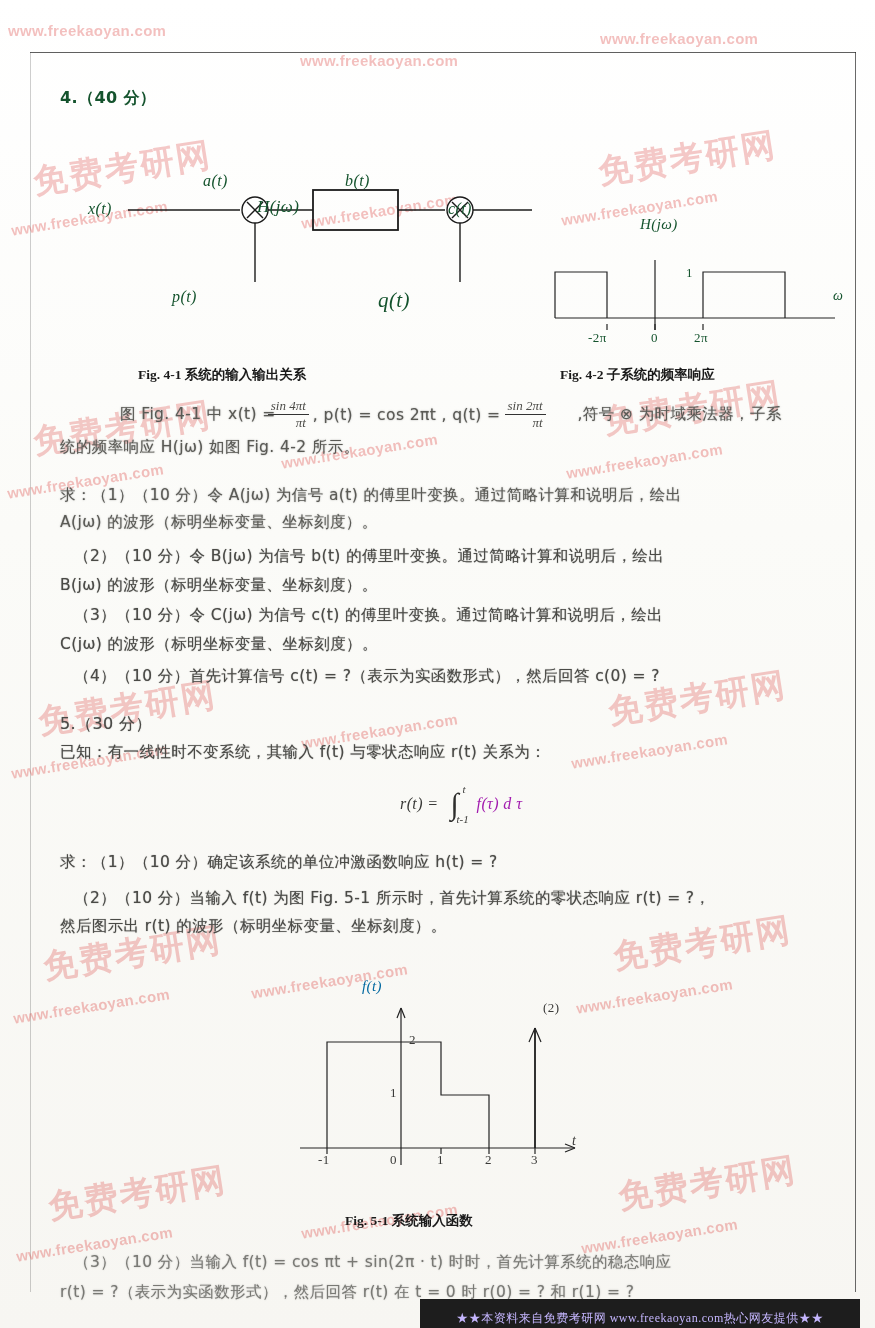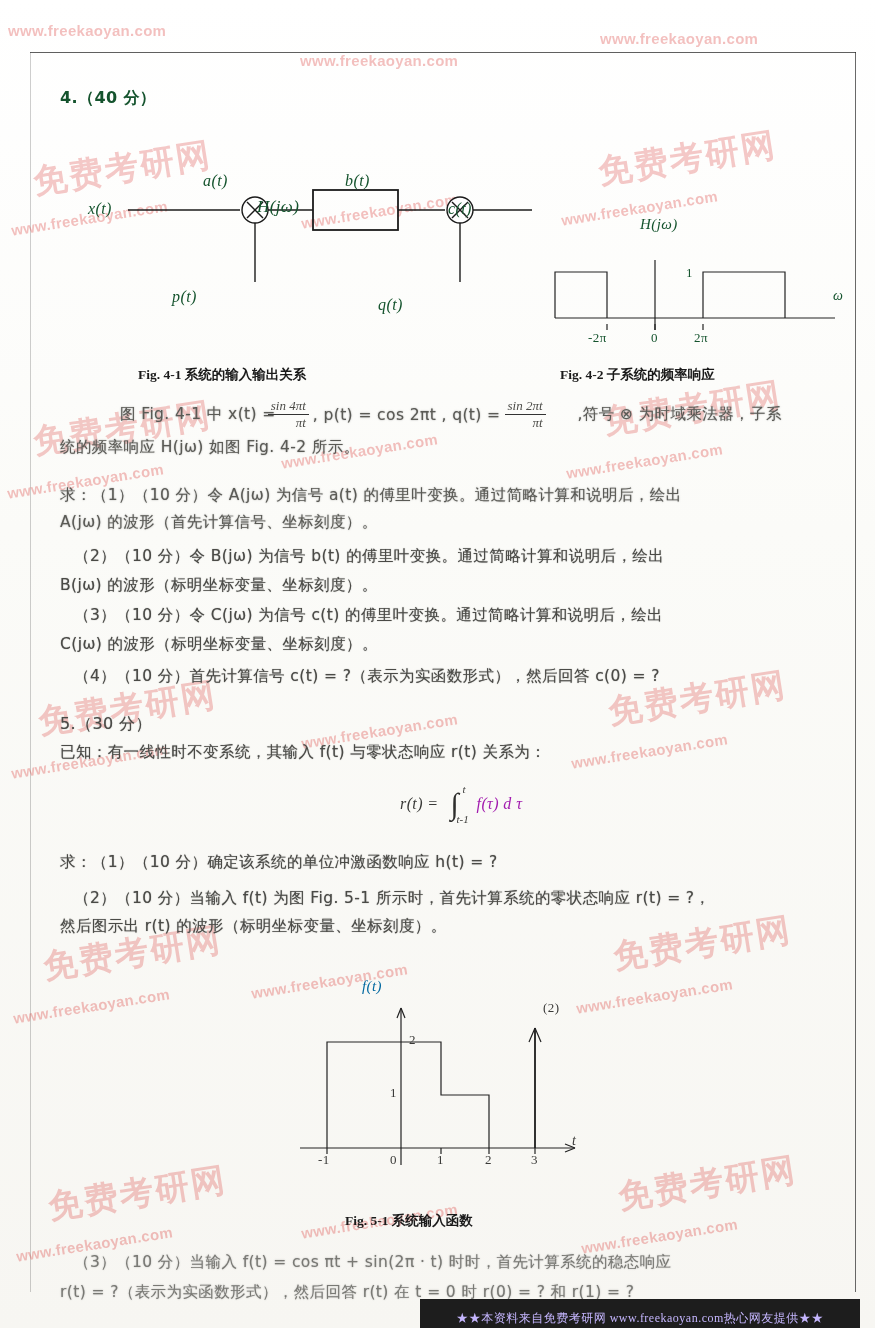--- a/index.html
+++ b/index.html
@@ -115,21 +115,21 @@
 
     <line class="ln" x1="185" y1="53" x2="185" y2="112"></line>
     <line class="ln" x1="390" y1="53" x2="390" y2="112"></line>
   </svg>
   <div class="txt ital" style="left:88px;top:200px;font-size:16px;">x(t)</div>
   <div class="txt ital" style="left:203px;top:172px;font-size:16px;">a(t)</div>
   <div class="txt ital" style="left:345px;top:172px;font-size:16px;">b(t)</div>
   <div class="txt ital" style="left:448px;top:200px;font-size:16px;">c(t)</div>
   <div class="txt ital" style="left:257px;top:197px;font-size:17px;">H(jω)</div>
   <div class="txt ital" style="left:172px;top:288px;font-size:16px;">p(t)</div>
-  <div class="txt ital" style="left:378px;top:296px;font-size:16px;">q(t)</div>
+  <div class="txt ital" style="left:378px;top:288px;font-size:21px;">q(t)</div>
 
   <svg width="300" height="110" style="left:545px;top:250px;">
     <line class="lnb" x1="10" y1="68" x2="290" y2="68"></line>
     <line class="lnb" x1="110" y1="10" x2="110" y2="80"></line>
 
     <path class="lnb" d="M10,68 L10,22 L62,22 L62,68"></path>
     <path class="lnb" d="M158,68 L158,22 L240,22 L240,68"></path>
     <line class="lnb" x1="62" y1="80" x2="62" y2="74"></line>
     <line class="lnb" x1="158" y1="80" x2="158" y2="74"></line>
     <line class="lnb" x1="110" y1="80" x2="110" y2="74"></line>
@@ -153,21 +153,21 @@
     <span class="txt blur2" style="position:relative;display:inline-block;vertical-align:middle;">,  p(t) = cos 2πt , q(t) =</span>
     <span class="frac" style="vertical-align:middle;color:#4c4c48;">
       <span class="num">sin 2πt</span>
       <span class="den">πt</span>
     </span>
     <span class="txt blur2" style="position:relative;display:inline-block;vertical-align:middle;margin-left:28px;">,符号 ⊗ 为时域乘法器，子系</span>
   </div>
   <div class="txt blur2" style="left:60px;top:437px;">统的频率响应 H(jω) 如图 Fig. 4-2 所示。</div>
 
   <div class="txt blur2" style="left:60px;top:485px;">求：（1）（10 分）令 A(jω) 为信号 a(t) 的傅里叶变换。通过简略计算和说明后，绘出</div>
-  <div class="txt blur2" style="left:60px;top:512px;">A(jω) 的波形（首先计算信号、坐标刻度）。</div>
+  <div class="txt blur2" style="left:60px;top:512px;">A(jω) 的波形（标明坐标变量、坐标刻度）。</div>
 
   <div class="txt blur" style="left:74px;top:546px;">（2）（10 分）令 B(jω) 为信号 b(t) 的傅里叶变换。通过简略计算和说明后，绘出</div>
   <div class="txt blur" style="left:60px;top:575px;">B(jω) 的波形（标明坐标变量、坐标刻度）。</div>
   <div class="txt blur" style="left:74px;top:605px;">（3）（10 分）令 C(jω) 为信号 c(t) 的傅里叶变换。通过简略计算和说明后，绘出</div>
   <div class="txt blur" style="left:60px;top:634px;">C(jω) 的波形（标明坐标变量、坐标刻度）。</div>
   <div class="txt blur" style="left:74px;top:666px;">（4）（10 分）首先计算信号 c(t) = ?（表示为实函数形式），然后回答 c(0) = ?</div>
 
   <div class="txt blur" style="left:60px;top:714px;font-size:16px;">5.（30 分）</div>
   <div class="txt blur" style="left:60px;top:742px;">已知：有一线性时不变系统，其输入 f(t) 与零状态响应 r(t) 关系为：</div>
 

